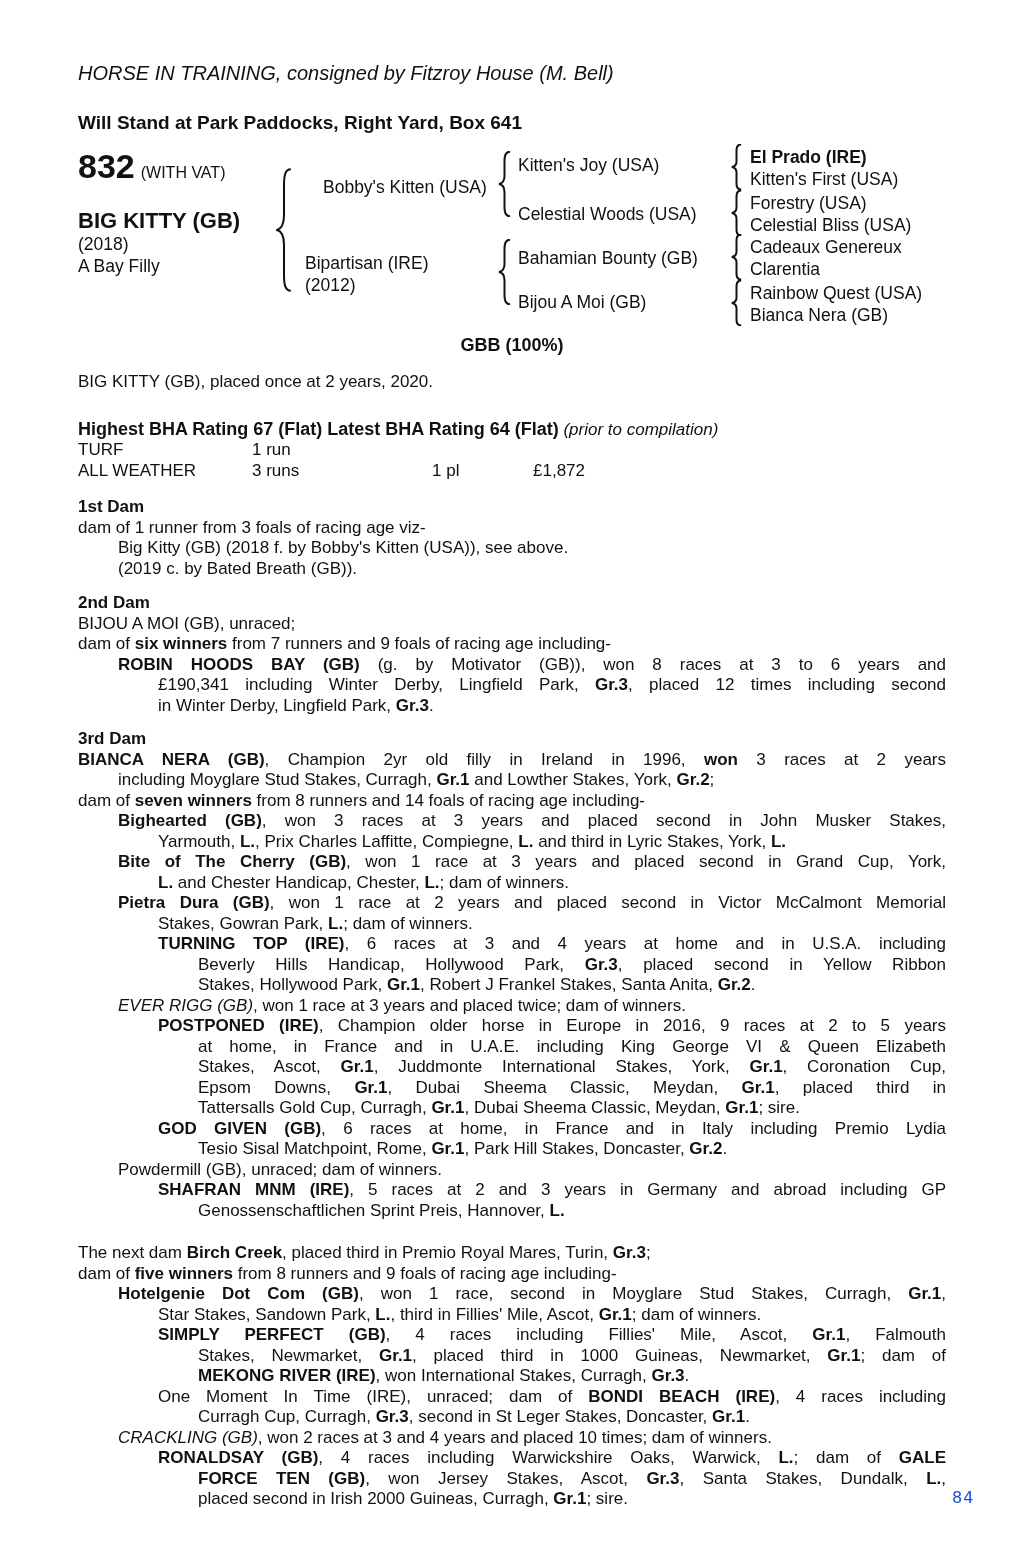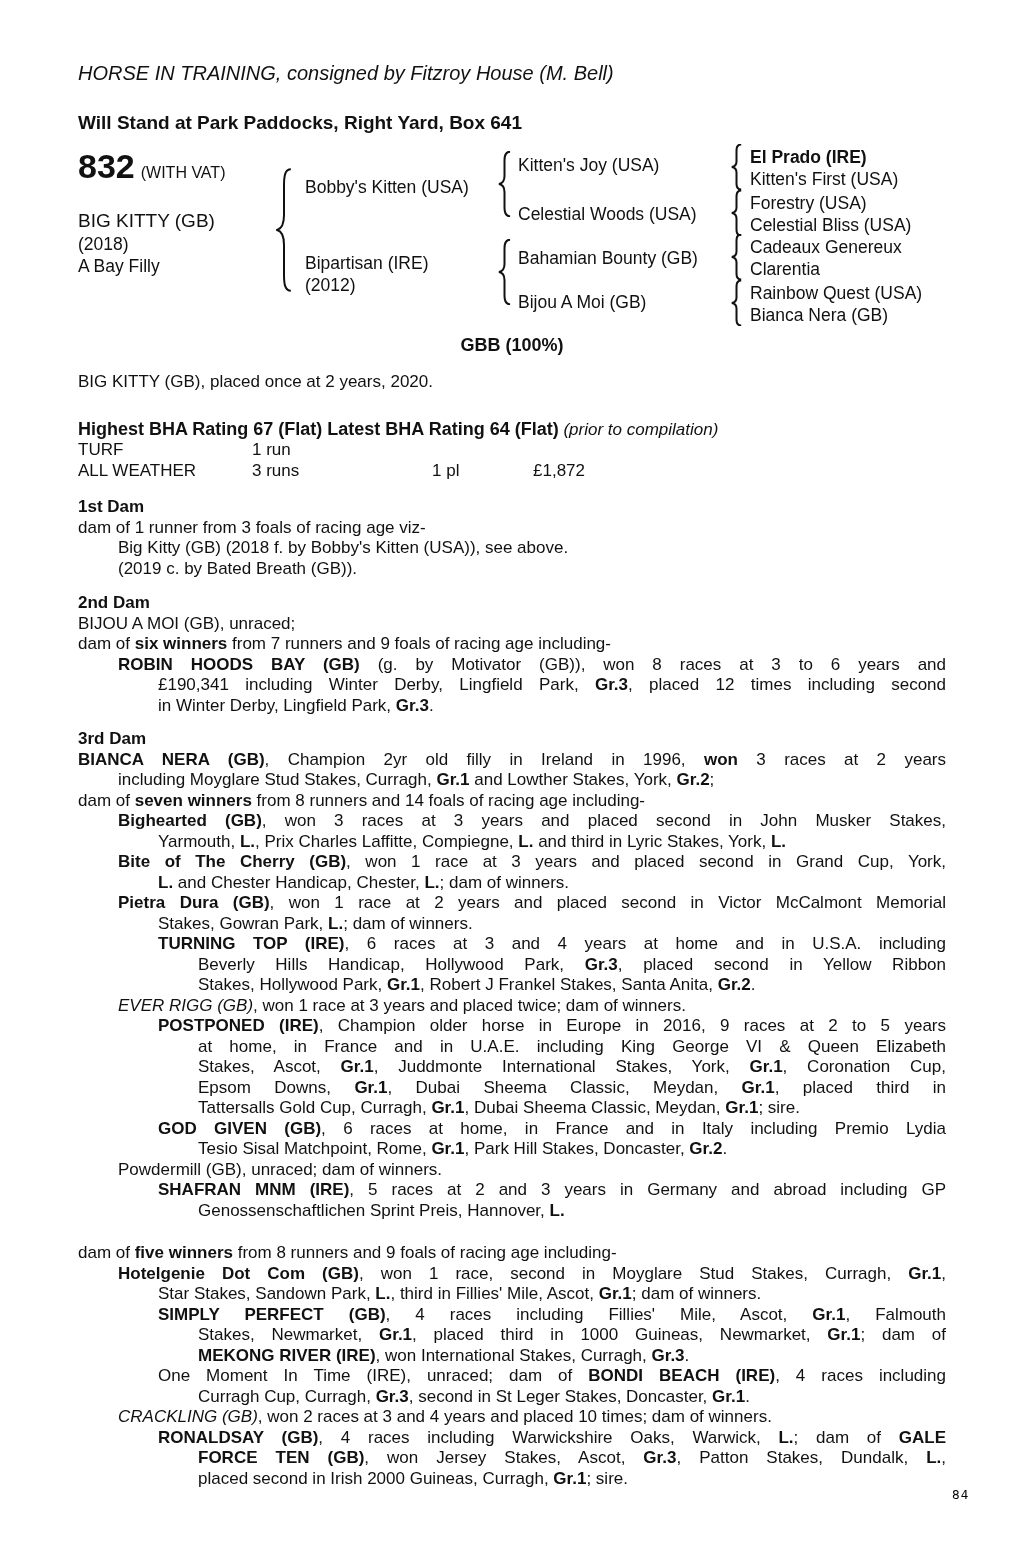--- a/index.html
+++ b/index.html
@@ -23,21 +23,21 @@
     margin-top:26px;
     font-weight:bold;
     font-size:19px;
     line-height:22px;
   }
   
   .pedigree{position:relative;height:186px;margin:7px -78px;text-align:center;}
   .ped-abs{position:absolute;font-size:17.5px;line-height:20px;white-space:nowrap;}
   .lot-number{font-weight:bold;font-size:34px;line-height:34px;}
   .vat-note{font-size:16px;font-weight:normal;margin-left:6px;}
-  .lot-name{font-weight:normal;font-size:19px;}
+  .lot-name{font-weight:bold;font-size:22px;}
   .brace{position:absolute;}
   .brace svg{display:block;width:100%;height:100%;}
   
   .gbb{margin-top:2px;text-align:center;font-weight:bold;font-size:18px;line-height:22px;}
   .body-text{font-size:17px;line-height:20.5px;}
   .summary{margin-top:16px;}
   .rating-line{margin-top:26px;}
   .rating-bold{font-weight:bold;font-size:18px;}
   .rating-note{font-style:italic;}
   .rr-row span{display:inline-block;vertical-align:top;}
@@ -52,21 +52,21 @@
   .i0{padding-left:0;}
   .i1{padding-left:40px;}
   .i2{padding-left:80px;}
   .i3{padding-left:120px;}
   .jf{text-align:justify;text-align-last:justify;}
   .s-b{font-weight:bold;}
   .s-i{font-style:italic;}
   .page-number{
     position:absolute;left:952px;top:1488px;
     font-family:"DejaVu Sans",sans-serif;
-    font-size:12px;color:#000000;letter-spacing:1px;
+    font-size:16px;color:#1d4ed8;letter-spacing:1px;
   }
 </style>
 </head>
 <body>
 
 <div class="page">
 
   <div class="title">HORSE IN TRAINING, consigned by Fitzroy House (M. Bell)</div>
 
   <div class="stand-line">Will Stand at Park Paddocks, Right Yard, Box 641</div>
@@ -78,21 +78,21 @@
     </div>
     <div class="ped-abs lot-name" style="left:78px;top:70px;">BIG KITTY (GB)</div>
     <div class="ped-abs" style="left:78px;top:93px;">(2018)</div>
     <div class="ped-abs" style="left:78px;top:115px;">A Bay Filly</div>
 
     <div class="brace" style="left:276px;top:27px;width:16px;height:124px;">
       <svg viewBox="0 0 14 100" preserveAspectRatio="none">
           <path d="M13,1 C8,1 7,6 7,14 L7,38 C7,45 5,49 1,50 C5,51 7,55 7,62 L7,86 C7,94 8,99 13,99" fill="none" stroke="#111" stroke-width="2" vector-effect="non-scaling-stroke"></path>
         </svg>
     </div>
-    <div class="ped-abs" style="left:305px;top:36px;">Bobby's Kitten (USA)</div>
+    <div class="ped-abs" style="left:323px;top:36px;">Bobby's Kitten (USA)</div>
     <div class="ped-abs" style="left:305px;top:112px;">Bipartisan (IRE)</div>
     <div class="ped-abs" style="left:305px;top:134px;">(2012)</div>
 
     <div class="brace" style="left:498px;top:10px;width:13px;height:66px;">
       <svg viewBox="0 0 14 100" preserveAspectRatio="none">
           <path d="M13,1 C8,1 7,6 7,14 L7,38 C7,45 5,49 1,50 C5,51 7,55 7,62 L7,86 C7,94 8,99 13,99" fill="none" stroke="#111" stroke-width="2" vector-effect="non-scaling-stroke"></path>
         </svg>
     </div>
     <div class="brace" style="left:498px;top:98px;width:13px;height:66px;">
       <svg viewBox="0 0 14 100" preserveAspectRatio="none">
@@ -184,29 +184,30 @@
         <div class="line i3 jf"><span>Stakes, Ascot, </span><span class="s-b">Gr.1</span><span>, Juddmonte International Stakes, York, </span><span class="s-b">Gr.1</span><span>, Coronation Cup,</span></div>
         <div class="line i3 jf"><span>Epsom Downs, </span><span class="s-b">Gr.1</span><span>, Dubai Sheema Classic, Meydan, </span><span class="s-b">Gr.1</span><span>, placed third in</span></div>
         <div class="line i3"><span>Tattersalls Gold Cup, Curragh, </span><span class="s-b">Gr.1</span><span>, Dubai Sheema Classic, Meydan, </span><span class="s-b">Gr.1</span><span>; sire.</span></div>
         <div class="line i2 jf"><span class="s-b">GOD GIVEN (GB)</span><span>, 6 races at home, in France and in Italy including Premio Lydia</span></div>
         <div class="line i3"><span>Tesio Sisal Matchpoint, Rome, </span><span class="s-b">Gr.1</span><span>, Park Hill Stakes, Doncaster, </span><span class="s-b">Gr.2</span><span>.</span></div>
         <div class="line i1"><span>Powdermill (GB), unraced; dam of winners.</span></div>
         <div class="line i2 jf"><span class="s-b">SHAFRAN MNM (IRE)</span><span>, 5 races at 2 and 3 years in Germany and abroad including GP</span></div>
         <div class="line i3"><span>Genossenschaftlichen Sprint Preis, Hannover, </span><span class="s-b">L.</span></div>
       </div>
       <div class="section" style="margin-top: 22px;">
+        <div class="line i0"><span>The next dam </span><span class="s-b">Birch Creek</span><span>, placed third in Premio Royal Mares, Turin, </span><span class="s-b">Gr.3</span><span>;</span></div>
         <div class="line i0"><span>dam of </span><span class="s-b">five winners</span><span> from 8 runners and 9 foals of racing age including-</span></div>
         <div class="line i1 jf"><span class="s-b">Hotelgenie Dot Com (GB)</span><span>, won 1 race, second in Moyglare Stud Stakes, Curragh, </span><span class="s-b">Gr.1</span><span>,</span></div>
         <div class="line i2"><span>Star Stakes, Sandown Park, </span><span class="s-b">L.</span><span>, third in Fillies' Mile, Ascot, </span><span class="s-b">Gr.1</span><span>; dam of winners.</span></div>
         <div class="line i2 jf"><span class="s-b">SIMPLY PERFECT (GB)</span><span>, 4 races including Fillies' Mile, Ascot, </span><span class="s-b">Gr.1</span><span>, Falmouth</span></div>
         <div class="line i3 jf"><span>Stakes, Newmarket, </span><span class="s-b">Gr.1</span><span>, placed third in 1000 Guineas, Newmarket, </span><span class="s-b">Gr.1</span><span>; dam of</span></div>
         <div class="line i3"><span class="s-b">MEKONG RIVER (IRE)</span><span>, won International Stakes, Curragh, </span><span class="s-b">Gr.3</span><span>.</span></div>
         <div class="line i2 jf"><span>One Moment In Time (IRE), unraced; dam of </span><span class="s-b">BONDI BEACH (IRE)</span><span>, 4 races including</span></div>
         <div class="line i3"><span>Curragh Cup, Curragh, </span><span class="s-b">Gr.3</span><span>, second in St Leger Stakes, Doncaster, </span><span class="s-b">Gr.1</span><span>.</span></div>
         <div class="line i1"><span class="s-i">CRACKLING (GB)</span><span>, won 2 races at 3 and 4 years and placed 10 times; dam of winners.</span></div>
         <div class="line i2 jf"><span class="s-b">RONALDSAY (GB)</span><span>, 4 races including Warwickshire Oaks, Warwick, </span><span class="s-b">L.</span><span>; dam of </span><span class="s-b">GALE</span></div>
-        <div class="line i3 jf"><span class="s-b">FORCE TEN (GB)</span><span>, won Jersey Stakes, Ascot, </span><span class="s-b">Gr.3</span><span>, Patton Stakes, Dundalk, </span><span class="s-b">L.</span><span>,</span></div>
+        <div class="line i3 jf"><span class="s-b">FORCE TEN (GB)</span><span>, won Jersey Stakes, Ascot, </span><span class="s-b">Gr.3</span><span>, Santa Stakes, Dundalk, </span><span class="s-b">L.</span><span>,</span></div>
         <div class="line i3"><span>placed second in Irish 2000 Guineas, Curragh, </span><span class="s-b">Gr.1</span><span>; sire.</span></div>
       </div>
     </div>
 
   <div class="page-number">84</div>
 </div>
 
 </body></html>

